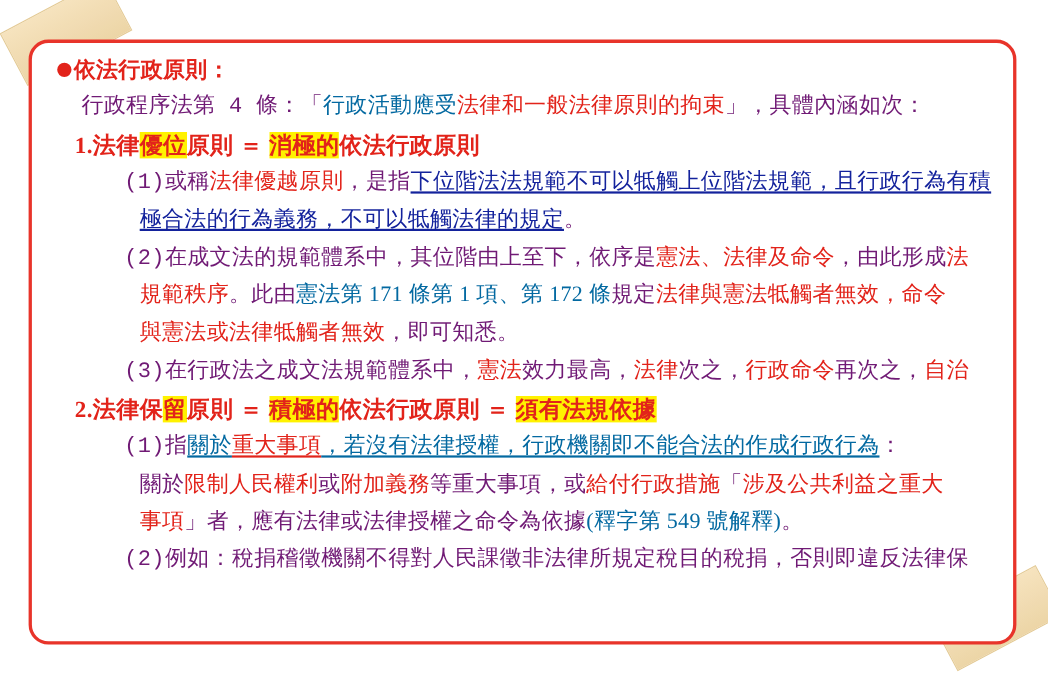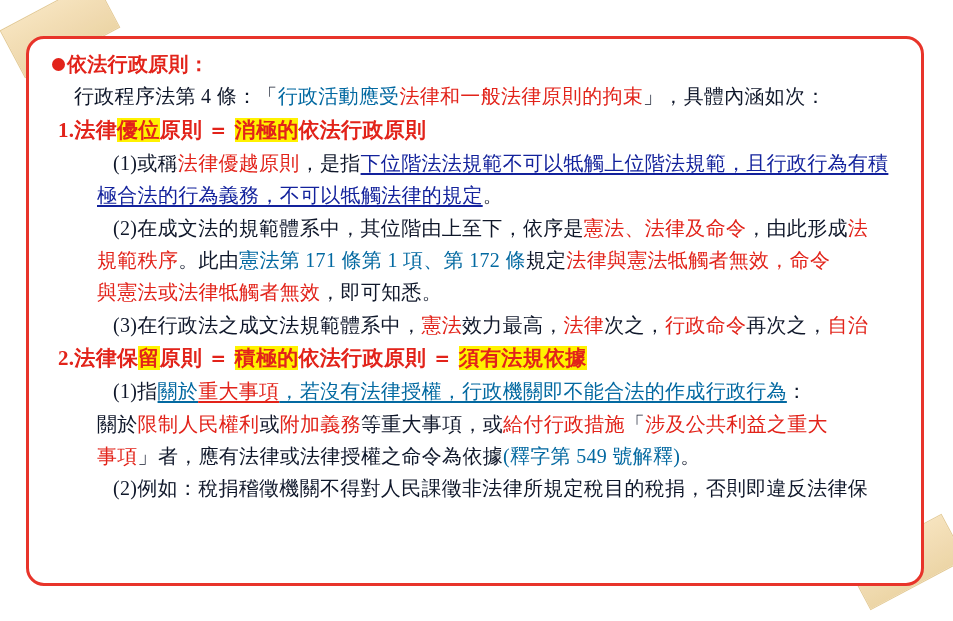--- a/index.html
+++ b/index.html
@@ -61,43 +61,43 @@
     top: 48px;
     width: 856px;
     font-size: 20px;
     line-height: 1.62;
     color: #1b1b1b;
   }
   .line {
     white-space: nowrap;
     letter-spacing: 0.3px;
   }
-  .blk { color: #0f172a; }
+  .blk { color: #701a75; font-family: Liberation Mono, monospace; }
   .red { color: #e2231a; }
   .blue { color: #0369a1; }
   .darkblue { color: #13229c; }
   .hl { background: #fff200; }
   .u { text-decoration: underline; text-underline-offset: 3px; }
   .bold { font-weight: bold; }
   .bullet {
     display: inline-block;
     width: 13px;
     height: 13px;
     border-radius: 50%;
     background: #e2231a;
     vertical-align: middle;
     margin-right: 2px;
     position: relative;
     top: -2px;
   }
   .ind0 { margin-left: 0; }
   .ind1 { margin-left: 22px; }
-  .ind2 { margin-left: 6px; }
+  .ind2 { margin-left: 16px; }
   .ind3 { margin-left: 61px; }
-  .ind4 { margin-left: 45px; }
+  .ind4 { margin-left: 75px; }
   .heading { font-weight: bold; font-size: 21px; }
 </style>
 </head>
 <body>
 
 <div id="page">
 
   <div id="tape-tl" class="tape"></div>
   <div id="tape-br" class="tape"></div>
 

